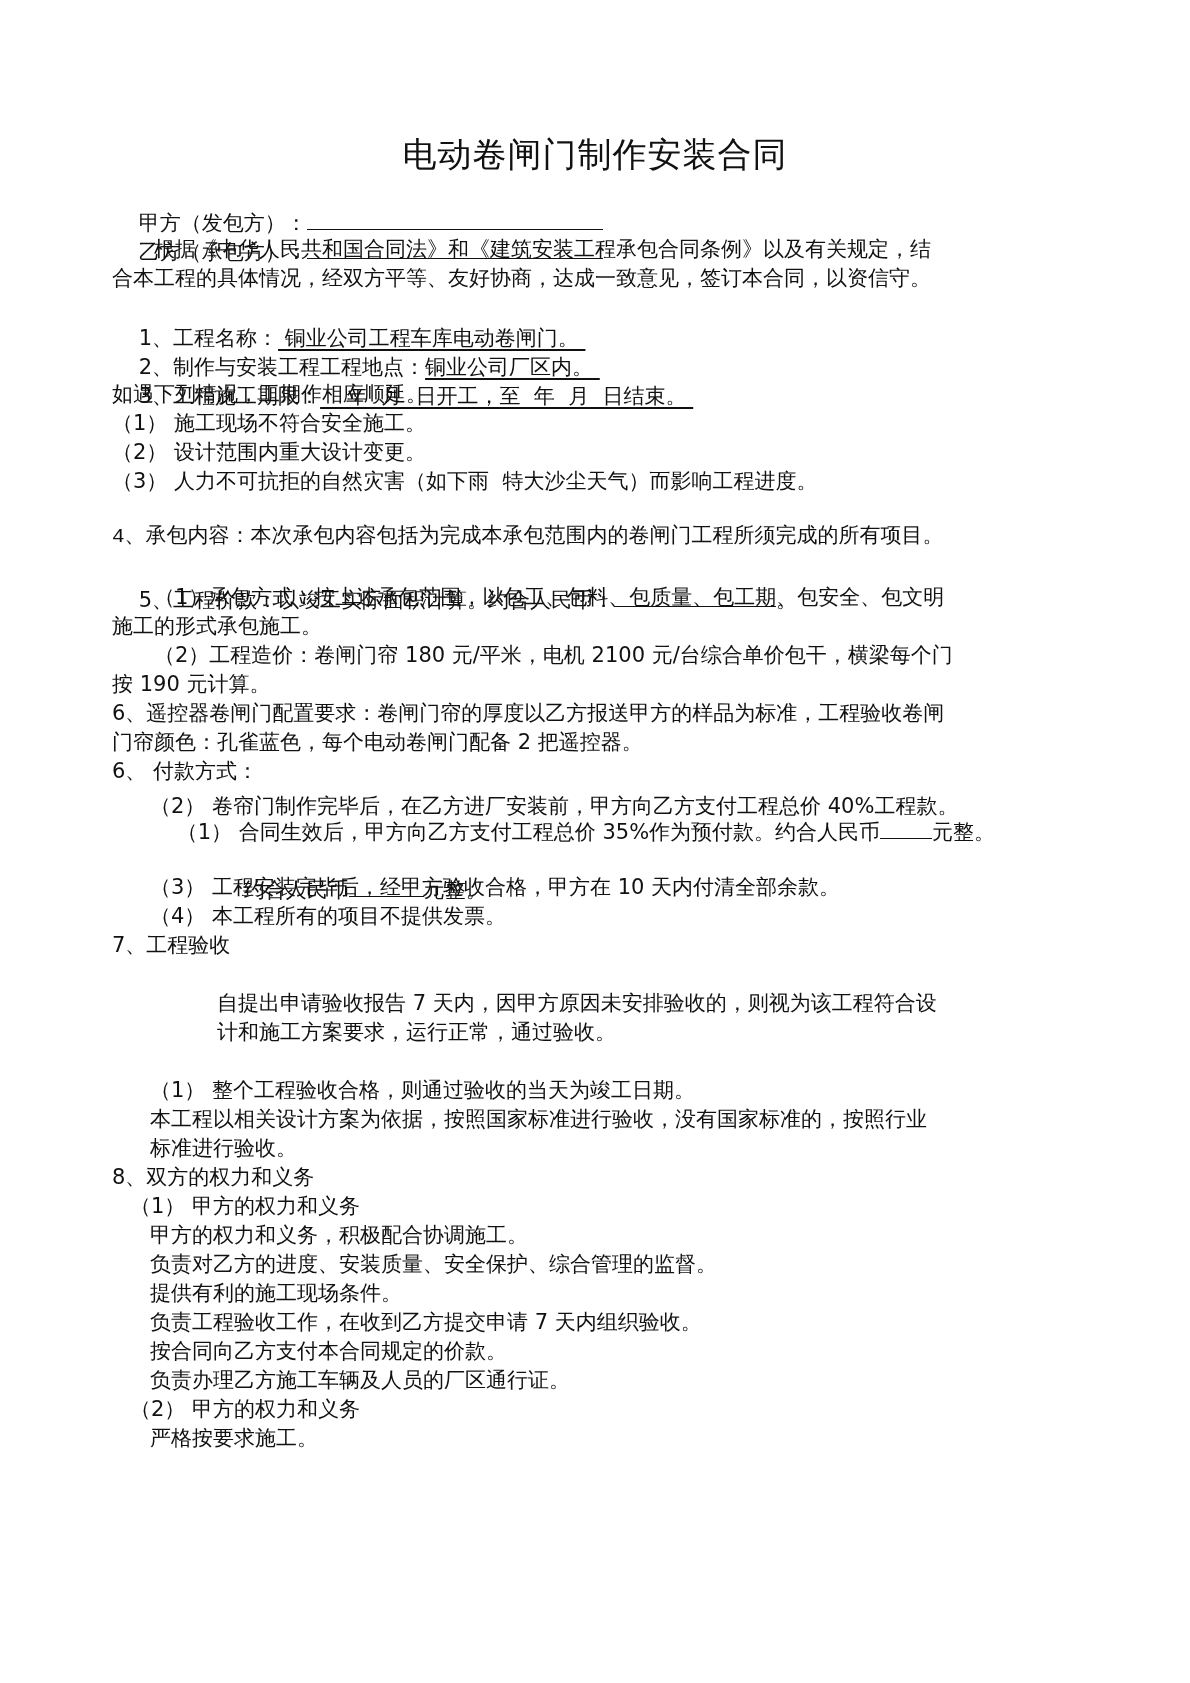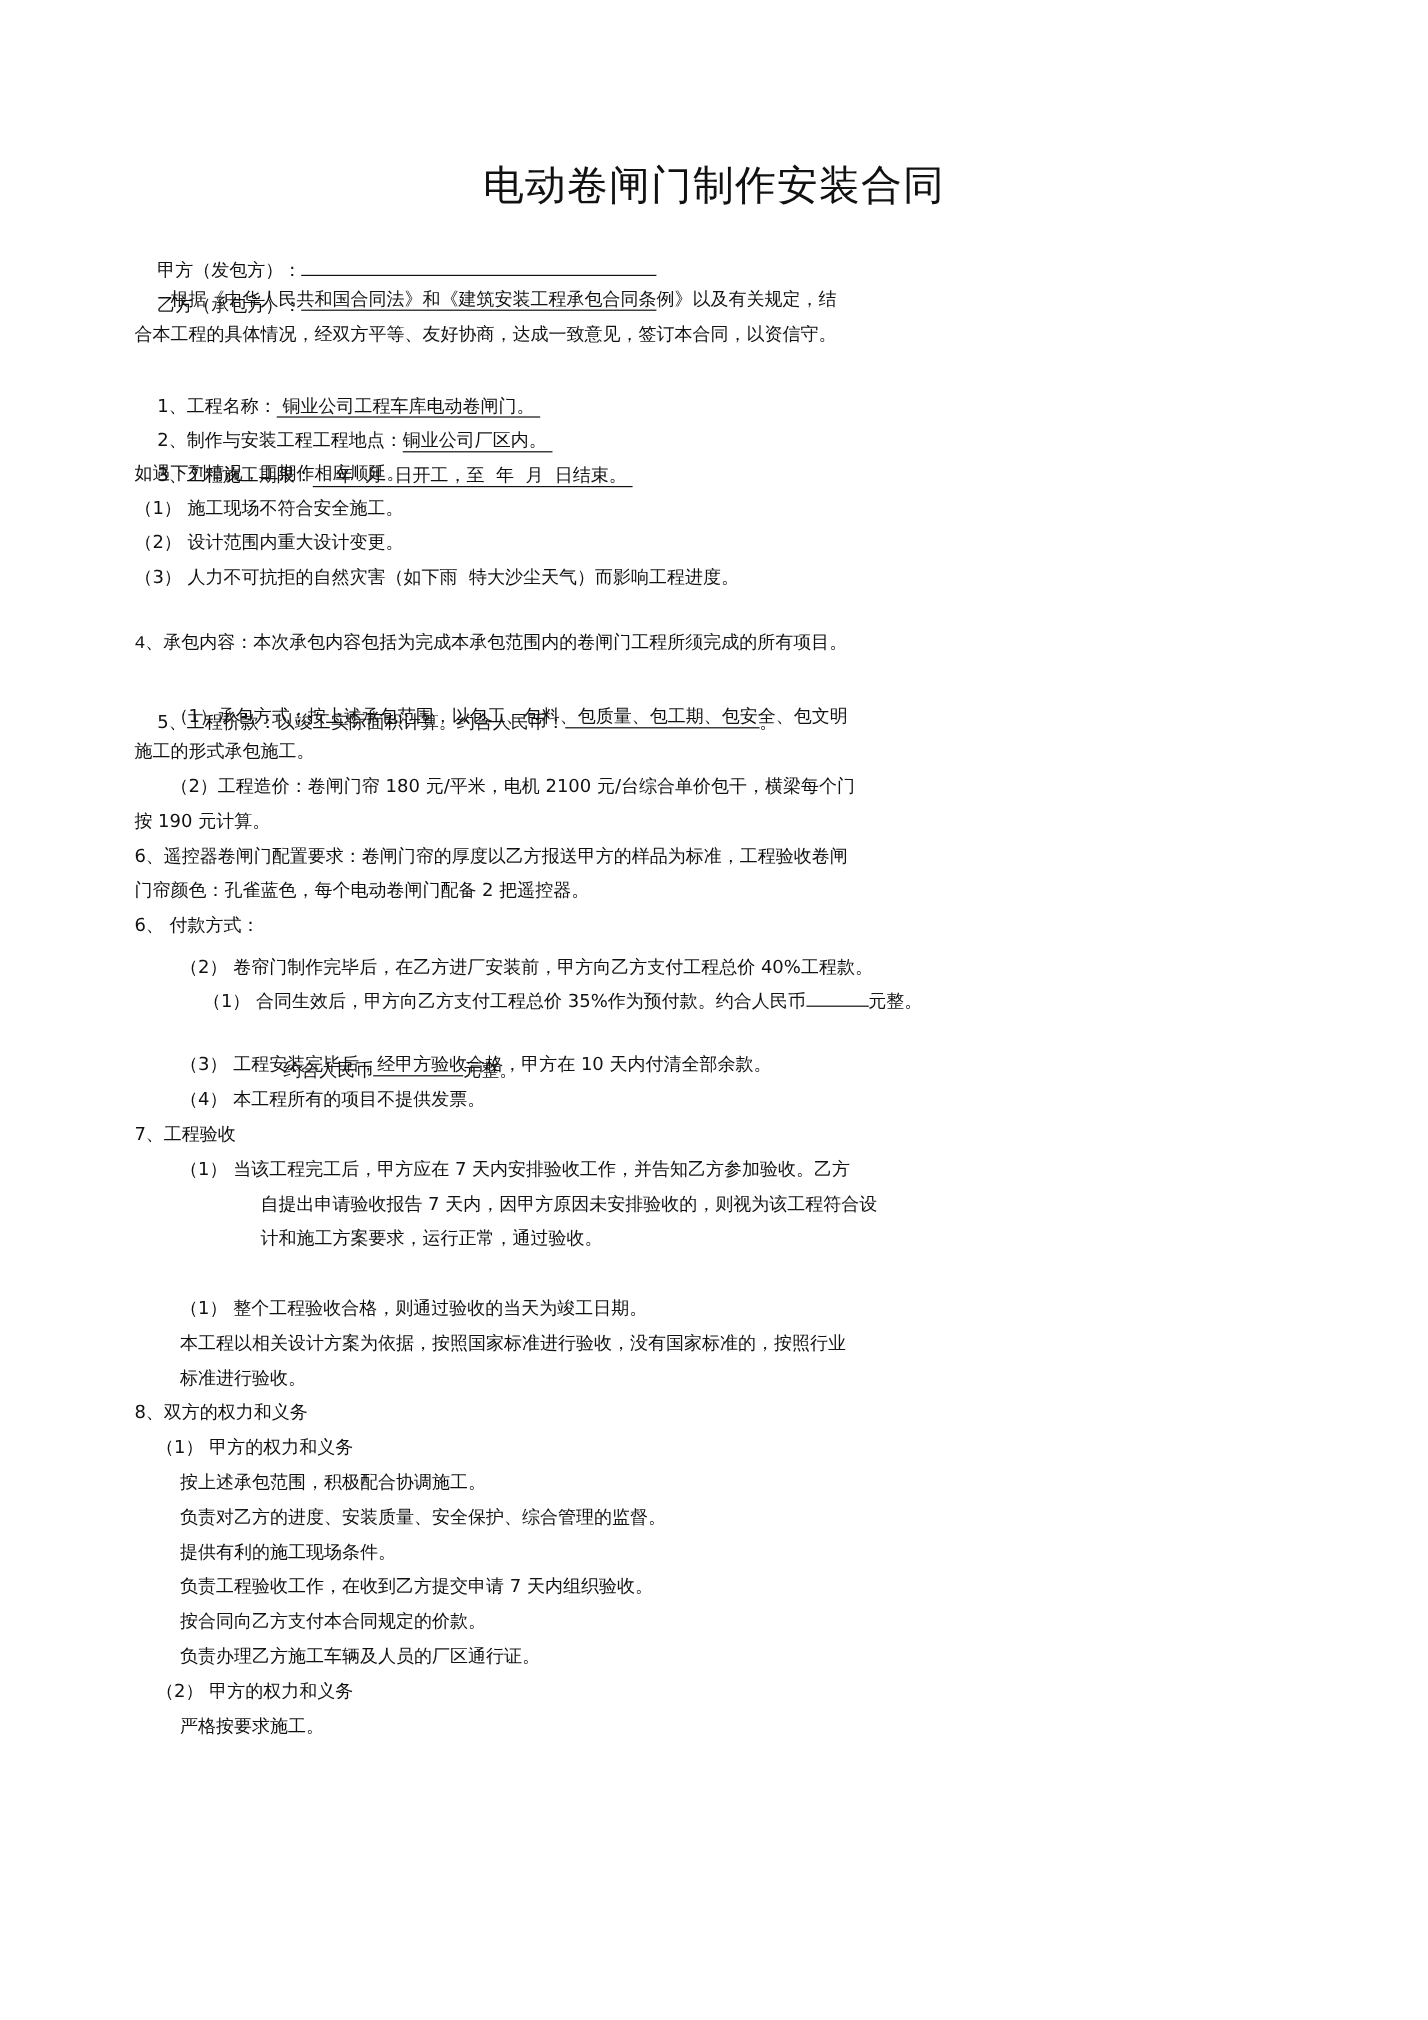--- a/index.html
+++ b/index.html
@@ -1,21 +1,21 @@
 <!DOCTYPE html>
 <html><head>
 <meta charset="utf-8">
 <style>
   html, body { margin: 0; padding: 0; background: #ffffff; }
   body { width: 1190px; height: 1683px; position: relative; overflow: hidden;
          font-family: "DejaVu Sans", "Liberation Sans", sans-serif; color: #111; }
   .page { position: absolute; left: 0; top: 0; width: 1190px; height: 1471px; }
   .title { position: absolute; top: 132px; left: 0; width: 1190px; text-align: center;
            font-size: 34px; letter-spacing: 1px; }
-  .line { position: absolute; font-size: 15px; white-space: pre; line-height: 31px; }
+  .line { position: absolute; font-size: 21px; white-space: pre; line-height: 31px; }
   .u { text-decoration: underline; text-underline-offset: 4px; }
   .blank { display: inline-block; border-bottom: 1.5px solid #111; height: 22px; vertical-align: baseline; }
 </style>
 </head>
 <body>
 
 <div class="page">
   <div class="title">电动卷闸门制作安装合同</div>
 
   <div class="line" style="top:176px;left:112px;">
@@ -60,30 +60,29 @@
     <span>（1） 合同生效后，甲方向乙方支付工程总价 35%作为预付款。约合人民币</span><span class="blank" style="width:52px;"></span><span>元整。</span>
   </div>
   <div class="line" style="top:791px;left:150px;text-align:right;">（2） 卷帘门制作完毕后，在乙方进厂安装前，甲方向乙方支付工程总价 40%工程款。</div>
   <div class="line" style="top:843px;left:217px;">
     <span>约合人民币</span><span class="blank" style="width:75px;"></span><span>元整。</span>
   </div>
   <div class="line" style="top:872px;left:150px;">（3） 工程安装完毕后，经甲方验收合格，甲方在 10 天内付清全部余款。</div>
   <div class="line" style="top:901px;left:150px;">（4） 本工程所有的项目不提供发票。</div>
 
   <div class="line" style="top:930px;left:112px;">7、工程验收</div>
-  <div class="line" style="top:959px;left:150px;">（1） 当该工程完工后，甲方应在 7 天内安排验收工作，并告知乙方参加验收。乙方</div>
   <div class="line" style="top:988px;left:217px;">自提出申请验收报告 7 天内，因甲方原因未安排验收的，则视为该工程符合设</div>
   <div class="line" style="top:1017px;left:217px;">计和施工方案要求，运行正常，通过验收。</div>
   <div class="line" style="top:1075px;left:150px;">（1） 整个工程验收合格，则通过验收的当天为竣工日期。</div>
   <div class="line" style="top:1104px;left:150px;">本工程以相关设计方案为依据，按照国家标准进行验收，没有国家标准的，按照行业</div>
   <div class="line" style="top:1133px;left:150px;">标准进行验收。</div>
 
   <div class="line" style="top:1162px;left:112px;">8、双方的权力和义务</div>
   <div class="line" style="top:1191px;left:130px;">（1） 甲方的权力和义务</div>
-  <div class="line" style="top:1220px;left:150px;">按上述承包范围，积极配合协调施工。</div>
+  <div class="line" style="top:1220px;left:150px;">甲方的权力和义务，积极配合协调施工。</div>
   <div class="line" style="top:1249px;left:150px;">负责对乙方的进度、安装质量、安全保护、综合管理的监督。</div>
   <div class="line" style="top:1278px;left:150px;">提供有利的施工现场条件。</div>
   <div class="line" style="top:1307px;left:150px;">负责工程验收工作，在收到乙方提交申请 7 天内组织验收。</div>
   <div class="line" style="top:1336px;left:150px;text-align:right;">按合同向乙方支付本合同规定的价款。</div>
   <div class="line" style="top:1365px;left:150px;">负责办理乙方施工车辆及人员的厂区通行证。</div>
   <div class="line" style="top:1394px;left:130px;">（2） 甲方的权力和义务</div>
   <div class="line" style="top:1423px;left:150px;">严格按要求施工。</div>
 </div>
 
 </body></html>

